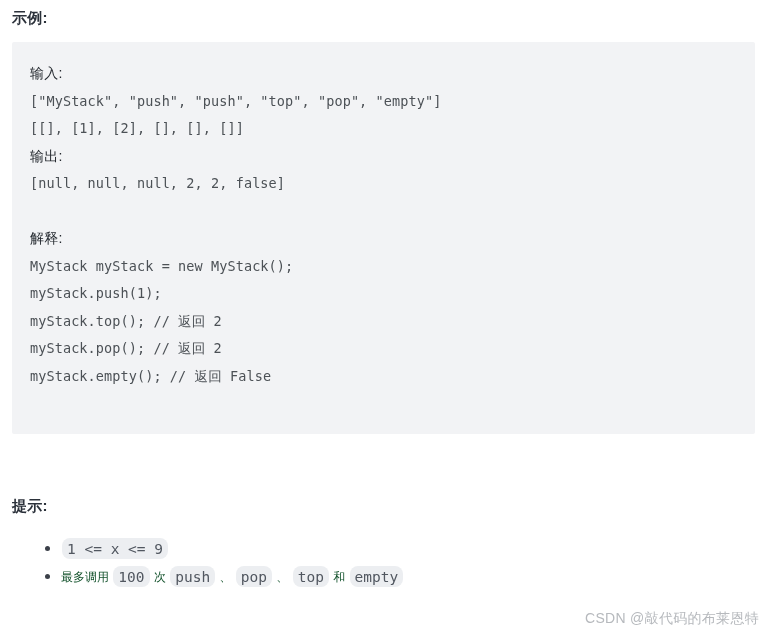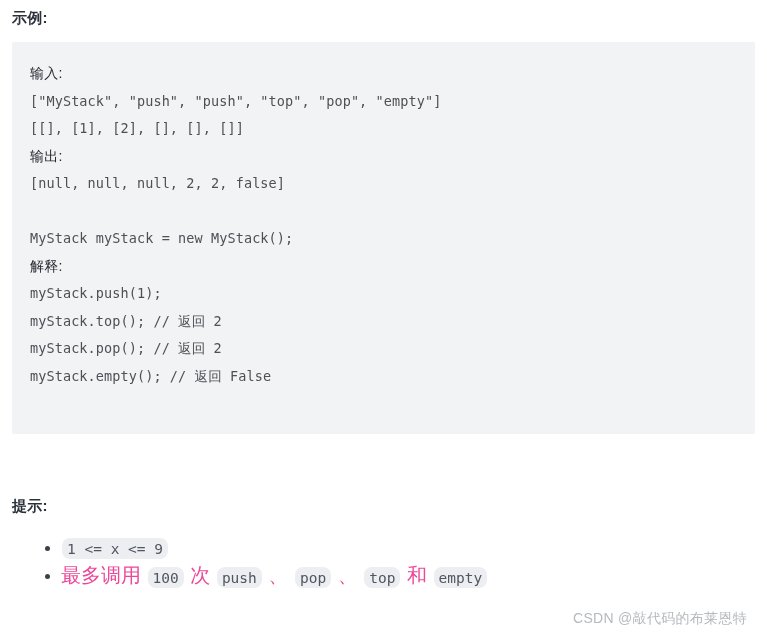--- a/index.html
+++ b/index.html
@@ -97,39 +97,39 @@
     content: "";
     position: absolute;
     left: 15px;
     top: 12px;
     width: 5px;
     height: 5px;
     border-radius: 50%;
     background: #3b4049;
   }
   .hint-text {
-    font-size: 20px;
-    color: #ec4899;
+    font-size: 12px;
+    color: #14532d;
     vertical-align: baseline;
   }
   code.inline {
     font-family: "DejaVu Sans Mono", "Liberation Mono", monospace;
     background: #eceef1;
     color: #515760;
     font-size: 14.5px;
     padding: 2.5px 5px;
     border-radius: 8px;
     margin: 0 1px;
     white-space: pre;
   }
 
   
   .watermark {
     position: absolute;
-    right: 20px;
+    right: 8px;
     bottom: 7px;
     font-family: "Liberation Sans", sans-serif;
     font-size: 14px;
     color: #b6b9bd;
     letter-spacing: 0.3px;
     white-space: nowrap;
   }
 </style>
 </head>
 <body>
@@ -138,22 +138,22 @@
 
   <div class="section-heading" id="example-heading">示例:</div>
 
   <div class="code-block" id="example-code-block">
       <div class="code-line label">输入:</div>
       <div class="code-line">["MyStack", "push", "push", "top", "pop", "empty"]</div>
       <div class="code-line">[[], [1], [2], [], [], []]</div>
       <div class="code-line label">输出:</div>
       <div class="code-line">[null, null, null, 2, 2, false]</div>
       <div class="code-line blank"></div>
+      <div class="code-line label">解释:</div>
       <div class="code-line">MyStack myStack = new MyStack();</div>
-      <div class="code-line label">解释:</div>
       <div class="code-line">myStack.push(1);</div>
       <div class="code-line">myStack.top(); // 返回 2</div>
       <div class="code-line">myStack.pop(); // 返回 2</div>
       <div class="code-line">myStack.empty(); // 返回 False</div>
     </div>
 
   <div class="section-heading" id="hints-heading">提示:</div>
 
   <ul class="hints-list" id="hints-list">
       <li class="hint-item"><code class="inline">1 &lt;= x &lt;= 9</code></li>

